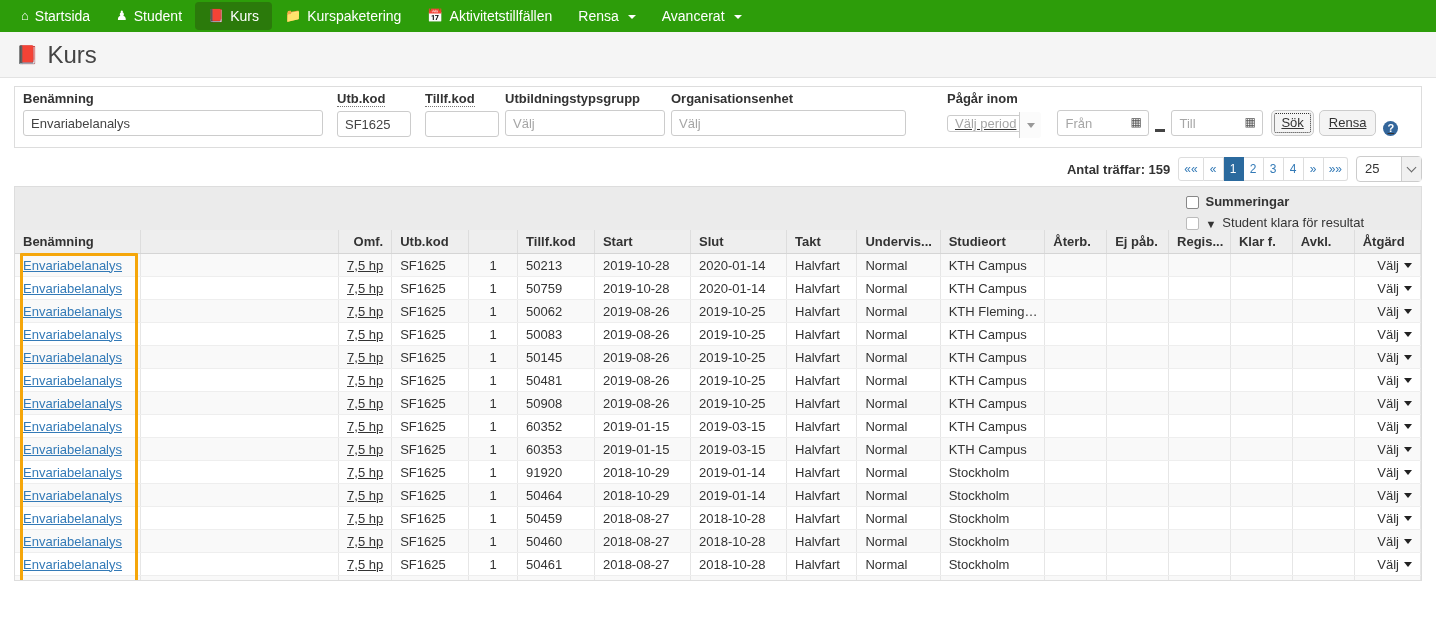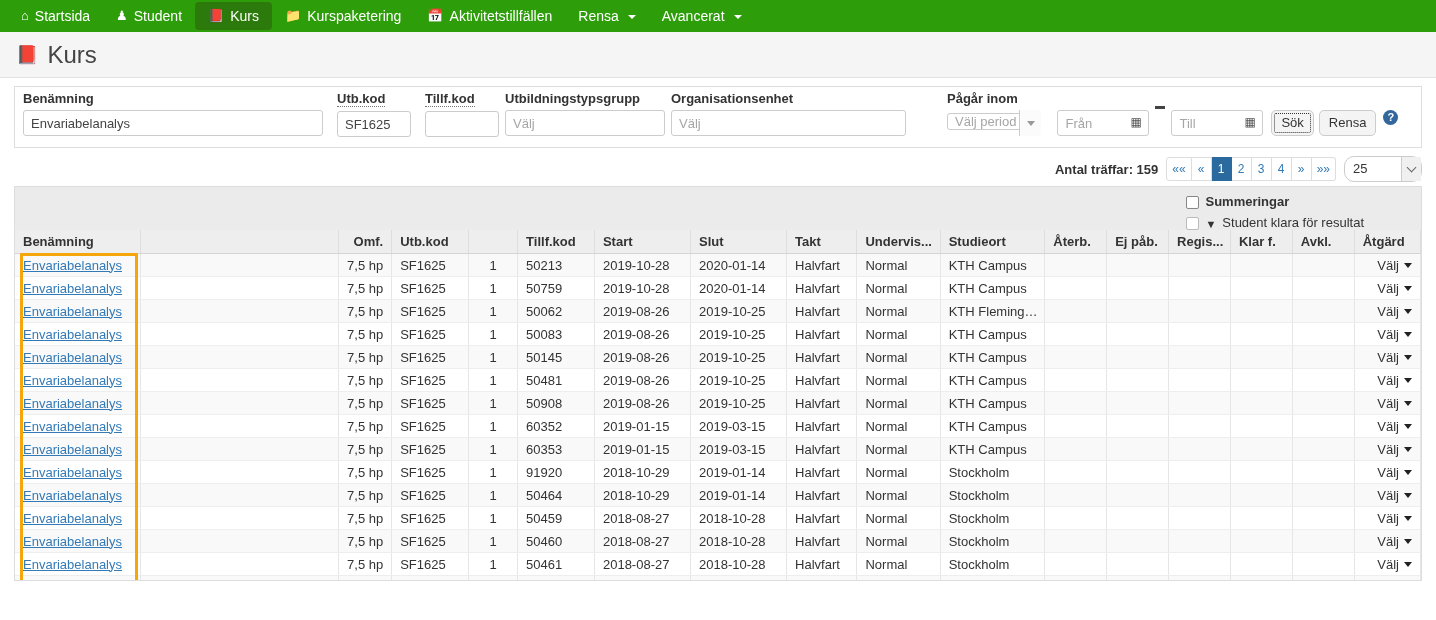--- a/index.html
+++ b/index.html
@@ -191,23 +191,23 @@
     font-size: 12px;
     display: flex; align-items: center; justify-content: center;
     padding: 0 5px;
     cursor: pointer;
   }
   .pg:first-child { border-left-width: 1px; border-radius: 3px 0 0 3px; }
   .pg:last-child { border-radius: 0 3px 3px 0; }
   .pg.active { background: #2b6a9e; color: #fff; border-color: #2b6a9e; font-weight: normal; }
   .pagesize {
     position: relative;
-    width: 78px; height: 26px;
+    width: 66px; height: 26px;
     border: 1px solid #cccccc;
-    border-radius: 10px;
+    border-radius: 4px;
     background: #fff;
     font-size: 13px;
     color: #333;
     line-height: 24px;
     padding-left: 8px;
   }
   .pagesize .selbtn2 {
     position: absolute; right: 0; top: 0;
     width: 20px; height: 24px;
     border-left: 1px solid #ccc;
@@ -281,21 +281,21 @@
   table.grid th.c { text-align: center; padding-left: 48px; }
   table.grid td {
     padding: 3px 8px;
     height: 23px;
     border-right: 1px solid #e6e6e6;
     border-bottom: 1px solid #eeeeee;
     white-space: nowrap;
     overflow: hidden;
     color: #333;
   }
-  table.grid td.r { text-align: right; }
+  table.grid td.r { text-align: right; text-decoration: underline; }
   table.grid td.c { text-align: center; }
   table.grid tbody tr:nth-child(odd) { background: #f9f9f9; }
   table.grid tbody tr:nth-child(even) { background: #ffffff; }
   a.rowlink {
     color: #337ab7;
     text-decoration: underline;
     cursor: pointer;
   }
   .valj-cell { text-align: right; padding-right: 10px; color: #333; }
   .valj-cell .tri {
@@ -378,21 +378,21 @@
     <input class="tbox" style="width: 160px; display: block;" placeholder="Välj">
   </div>
 
   <div class="fld" style="left:656px; top:4px;">
     <span class="fld-label">Organisationsenhet</span>
     <input class="tbox" style="width: 235px; display: block;" placeholder="Välj">
   </div>
 
   <div class="fld" style="left:932px; top:4px;">
     <span class="fld-label">Pågår inom</span>
-    <div style="display:flex; align-items:flex-start;">
+    <div style="display:flex; align-items:flex-end;text-decoration:underline;">
       <span class="selwrap">
         <span class="selbox">Välj period</span>
         <span class="selbtn">
             <span class="tri-d"></span>
           </span>
       </span>
       <span style="display:inline-block;width:16px;"></span>
       <span class="datewrap">
         <input class="tbox" placeholder="Från" style="">
         <span class="cal-ico">▦</span>

